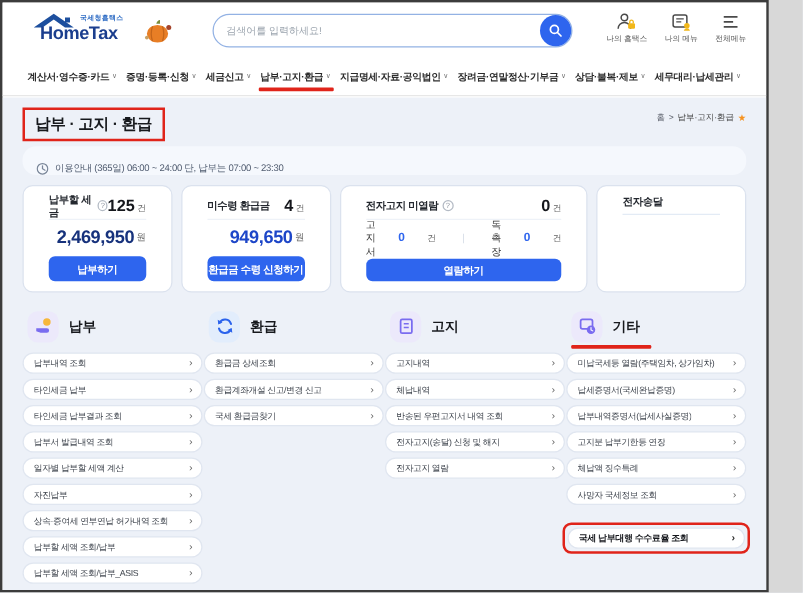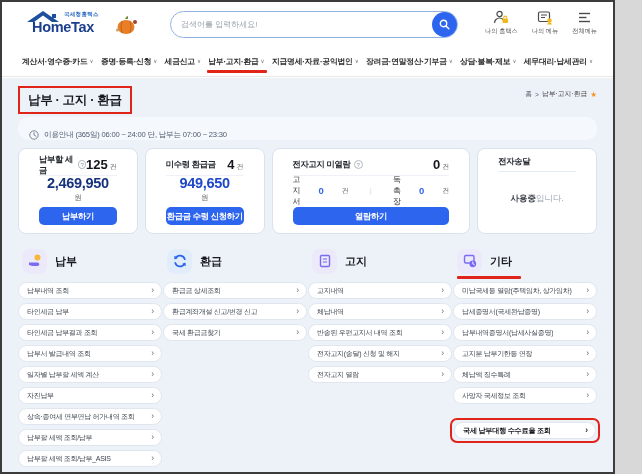--- a/index.html
+++ b/index.html
@@ -46,21 +46,21 @@
   
   .cards { display:flex; gap:7px; margin-top:8px; height:86px; }
   .card { flex:1; background:#fff; border:1px solid #dbe2ee; border-radius:8px; padding:8px 20px; display:flex; flex-direction:column; }
   .c-head { display:flex; align-items:center; justify-content:space-between; height:15px; }
   .c-title { display:flex; align-items:center; gap:3px; font-size:8.3px; font-weight:700; color:#24282f; letter-spacing:-0.3px; }
   .help { width:9px; height:9px; border:1px solid #b3bac4; border-radius:50%; font-size:6px; color:#8a919c; display:inline-flex; align-items:center; justify-content:center; font-weight:400; }
   .c-count { display:flex; align-items:baseline; gap:2px; }
   .c-cnum { font-size:13px; font-weight:800; color:#15171c; }
   .c-cunit { font-size:7px; color:#666; }
   .c-div { border-top:1px solid #eef2f8; margin:3px 0 0; }
-  .c-amount { display:flex; align-items:baseline; justify-content:flex-end; gap:2px; height:25px; margin-top:2px; align-items:center;flex-direction:column; }
+  .c-amount { display:flex; align-items:baseline; justify-content:flex-end; gap:2px; height:25px; margin-top:2px; align-items:center; }
   .c-anum { font-size:14.5px; font-weight:800; letter-spacing:-0.3px; }
   .a1 { color:#17327c; } .a2 { color:#1d46c8; }
   .c-aunit { font-size:7.5px; color:#666; }
   .c-detail { display:flex; align-items:center; justify-content:flex-end; gap:18px; height:25px; margin-top:2px; font-size:8px; color:#333; }
   .c-detail .v { color:#2e65ee; font-weight:800; font-size:9.5px; }
   .c-detail .u { color:#666; font-size:7px; }
   .c-detail .sep { color:#d4dbe6; margin:0 3px; }
   .c-btn { margin-top:4px; height:21px; border:none; border-radius:5px; background:#2e65ee; color:#fff; font-size:8.3px; font-weight:700; cursor:pointer; font-family:inherit; letter-spacing:-0.3px; }
   .c4-head { border-bottom:1px solid #e3ebf5; padding-bottom:5px; }
   .c4-body { flex:1; display:flex; align-items:center; justify-content:center; gap:0; font-size:8.5px; }
@@ -266,24 +266,20 @@
         </div>
         <button class="c-btn">열람하기</button>
       </div>
 
       <div class="card">
         <div class="c-head c4-head">
           <span class="c-title">
             <span>전자송달</span>
           </span>
         </div>
-        <div class="c4-body">
-          <span class="c4-strong">사용중</span>
-          <span class="c4-rest">입니다.</span>
-        </div>
       </div>
     </div>
 
     <div class="cols">
 
       <div class="col">
         <div class="col-head">
           <span class="col-ico ico-purple">
             <svg width="16" height="16" viewBox="0 0 16 16">
               <circle cx="10.5" cy="4.5" r="3" fill="#f6b73c"></circle>

